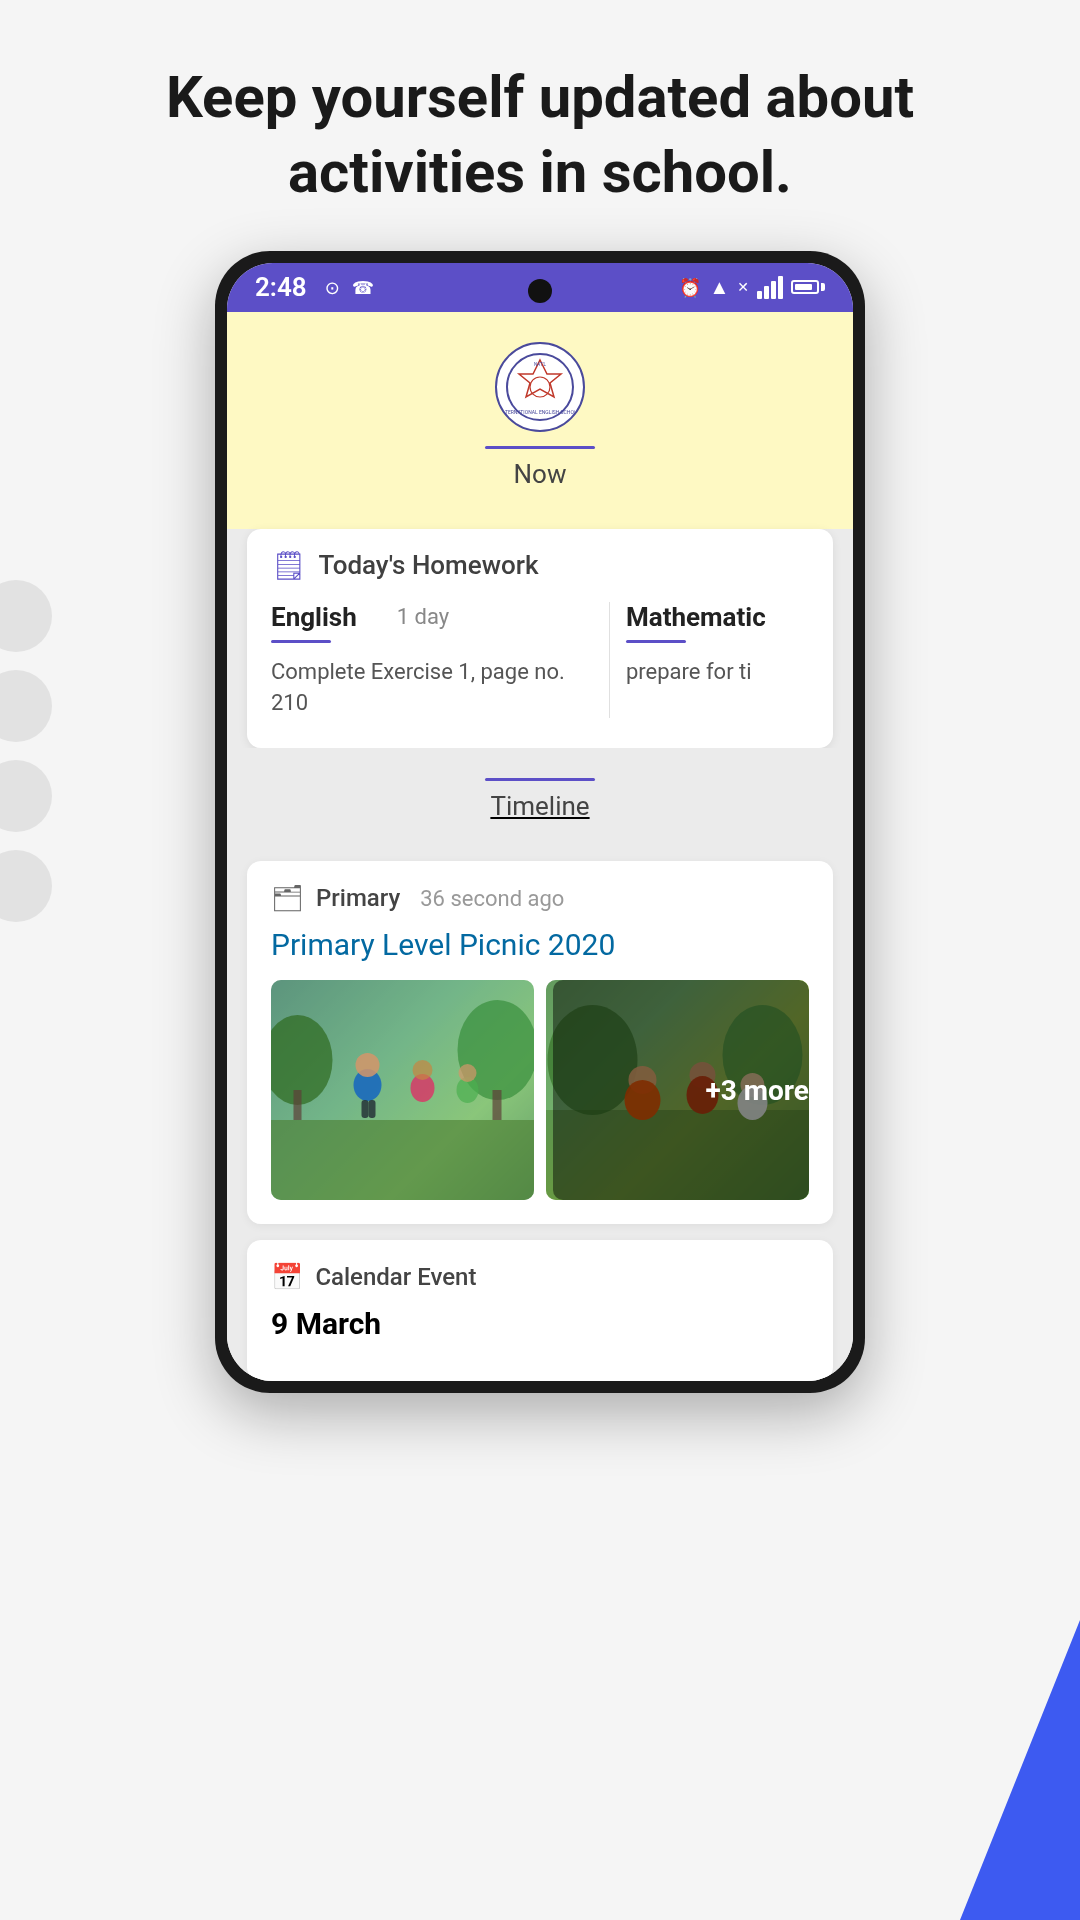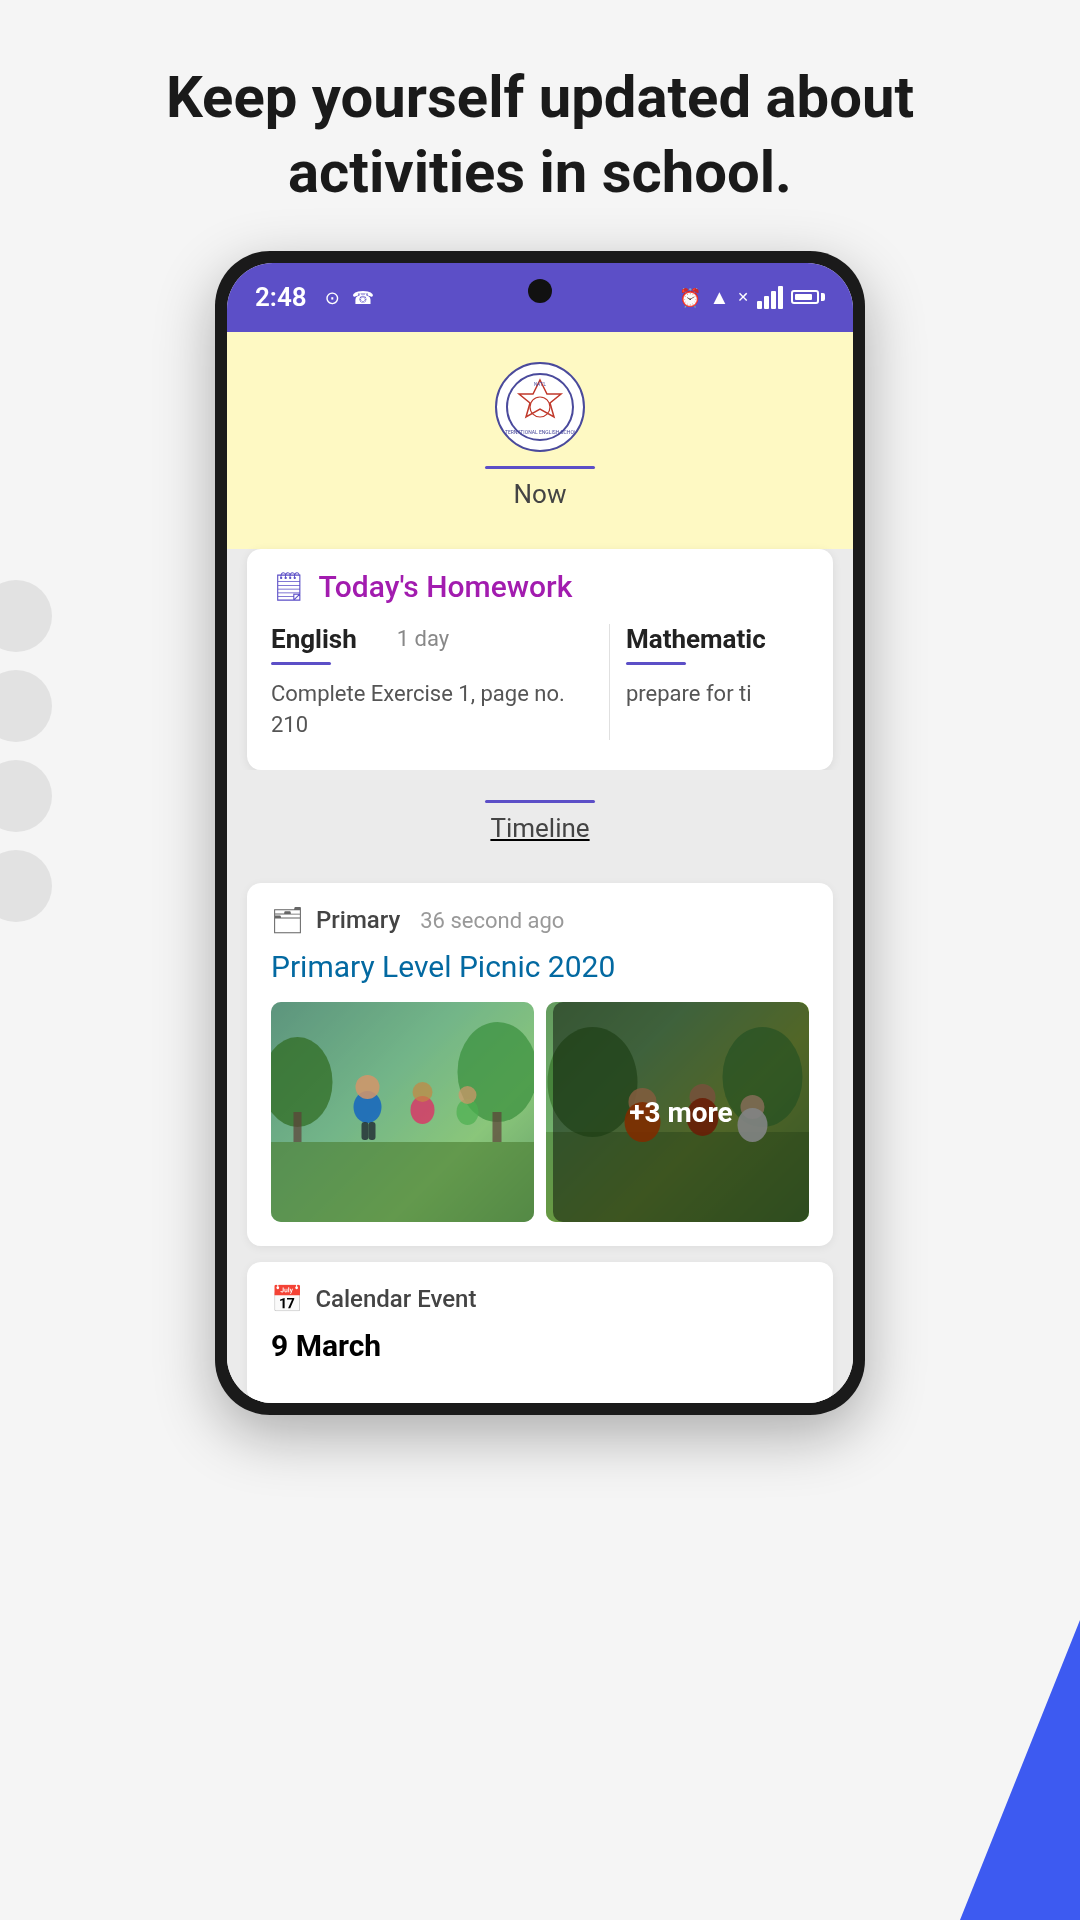--- a/index.html
+++ b/index.html
@@ -77,21 +77,21 @@
 
     .phone-inner {
       border-radius: 46px;
       overflow: hidden;
       background: #fff;
     }
 
     
     .status-bar {
       background: #5c4fc7;
-      height: 69px;
+      height: 49px;
       display: flex;
       align-items: center;
       justify-content: space-between;
       padding: 8px 28px;
       position: relative;
       text-align: right;
     }
 
     .status-time {
       color: #fff;
@@ -179,22 +179,22 @@
       gap: 12px;
       margin-bottom: 20px;
     }
 
     .homework-icon {
       color: #5c4fc7;
       font-size: 28px;
     }
 
     .homework-title {
-      font-size: 30px;
-      color: #a21caf;
+      font-size: 26px;
+      color: #404040;
       font-weight: 500;
     }
 
     .homework-subjects {
       display: flex;
       overflow: hidden;
     }
 
     .subject-item {
       flex: 0 0 auto;
@@ -333,21 +333,21 @@
     .photo-2 {
       background: linear-gradient(135deg, #5d8a5e 0%, #7cb87d 30%, #c0ca33 60%, #558b2f 100%);
     }
 
     .more-overlay {
       position: absolute;
       top: 0; left: 0; right: 0; bottom: 0;
       background: rgba(0,0,0,0.45);
       display: flex;
       align-items: center;
-      justify-content: center;
+      justify-content: flex-end;
       border-radius: 10px;
       margin-left: 7px;
     }
 
     .more-text {
       color: #fff;
       font-size: 28px;
       font-weight: 700;
     }
 

